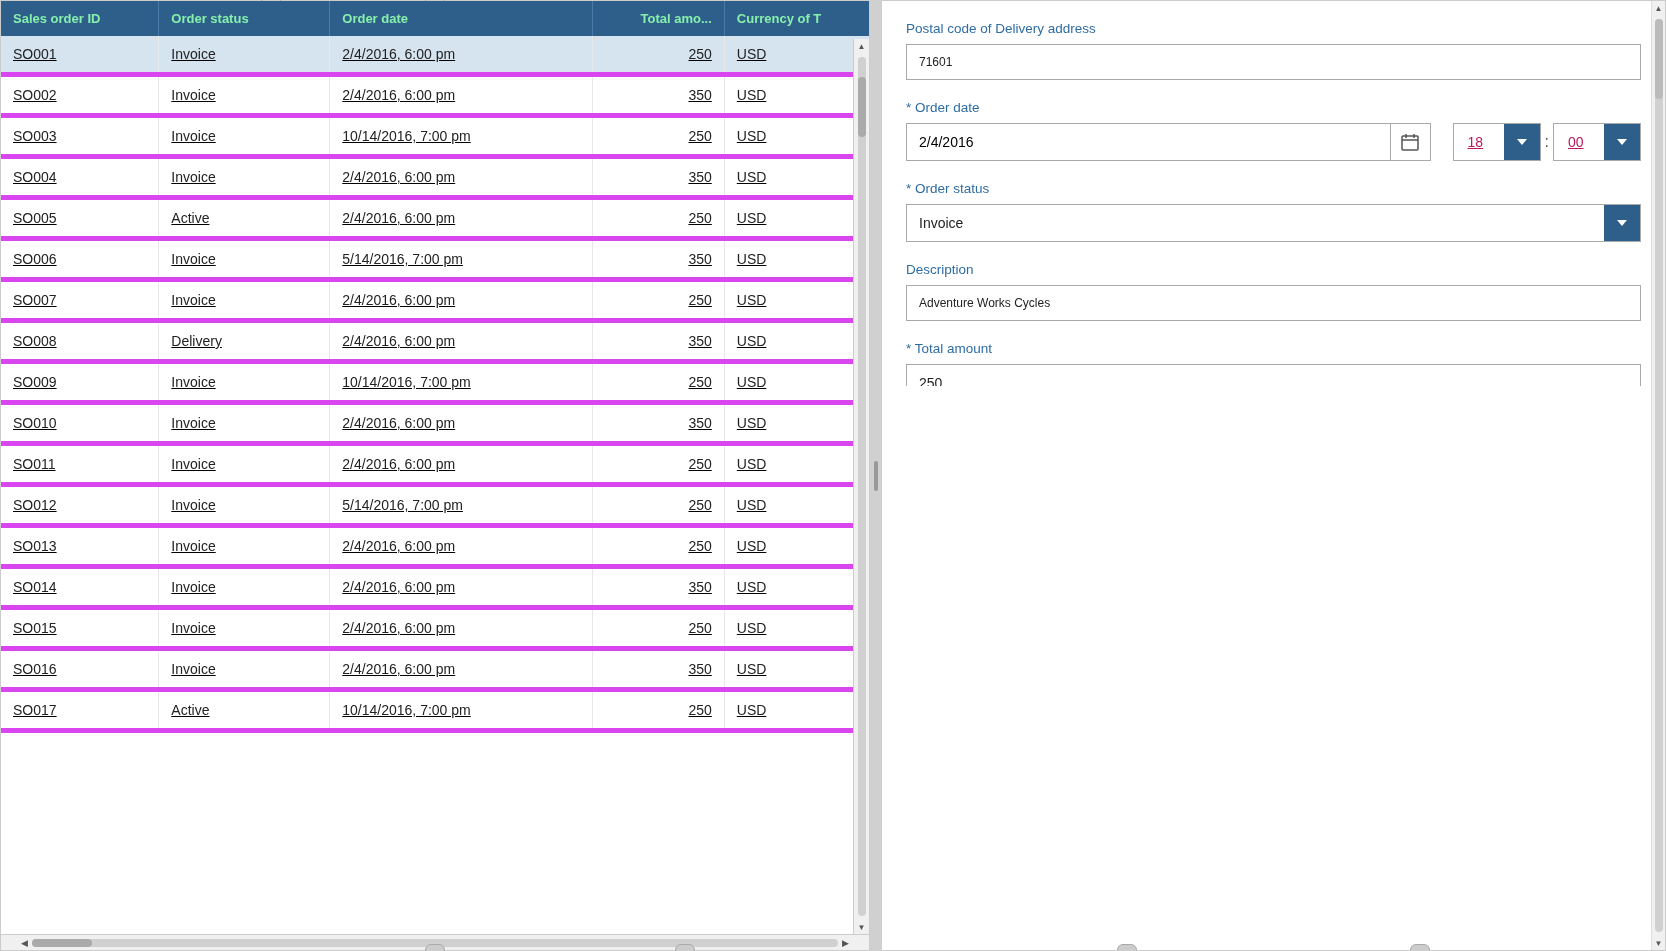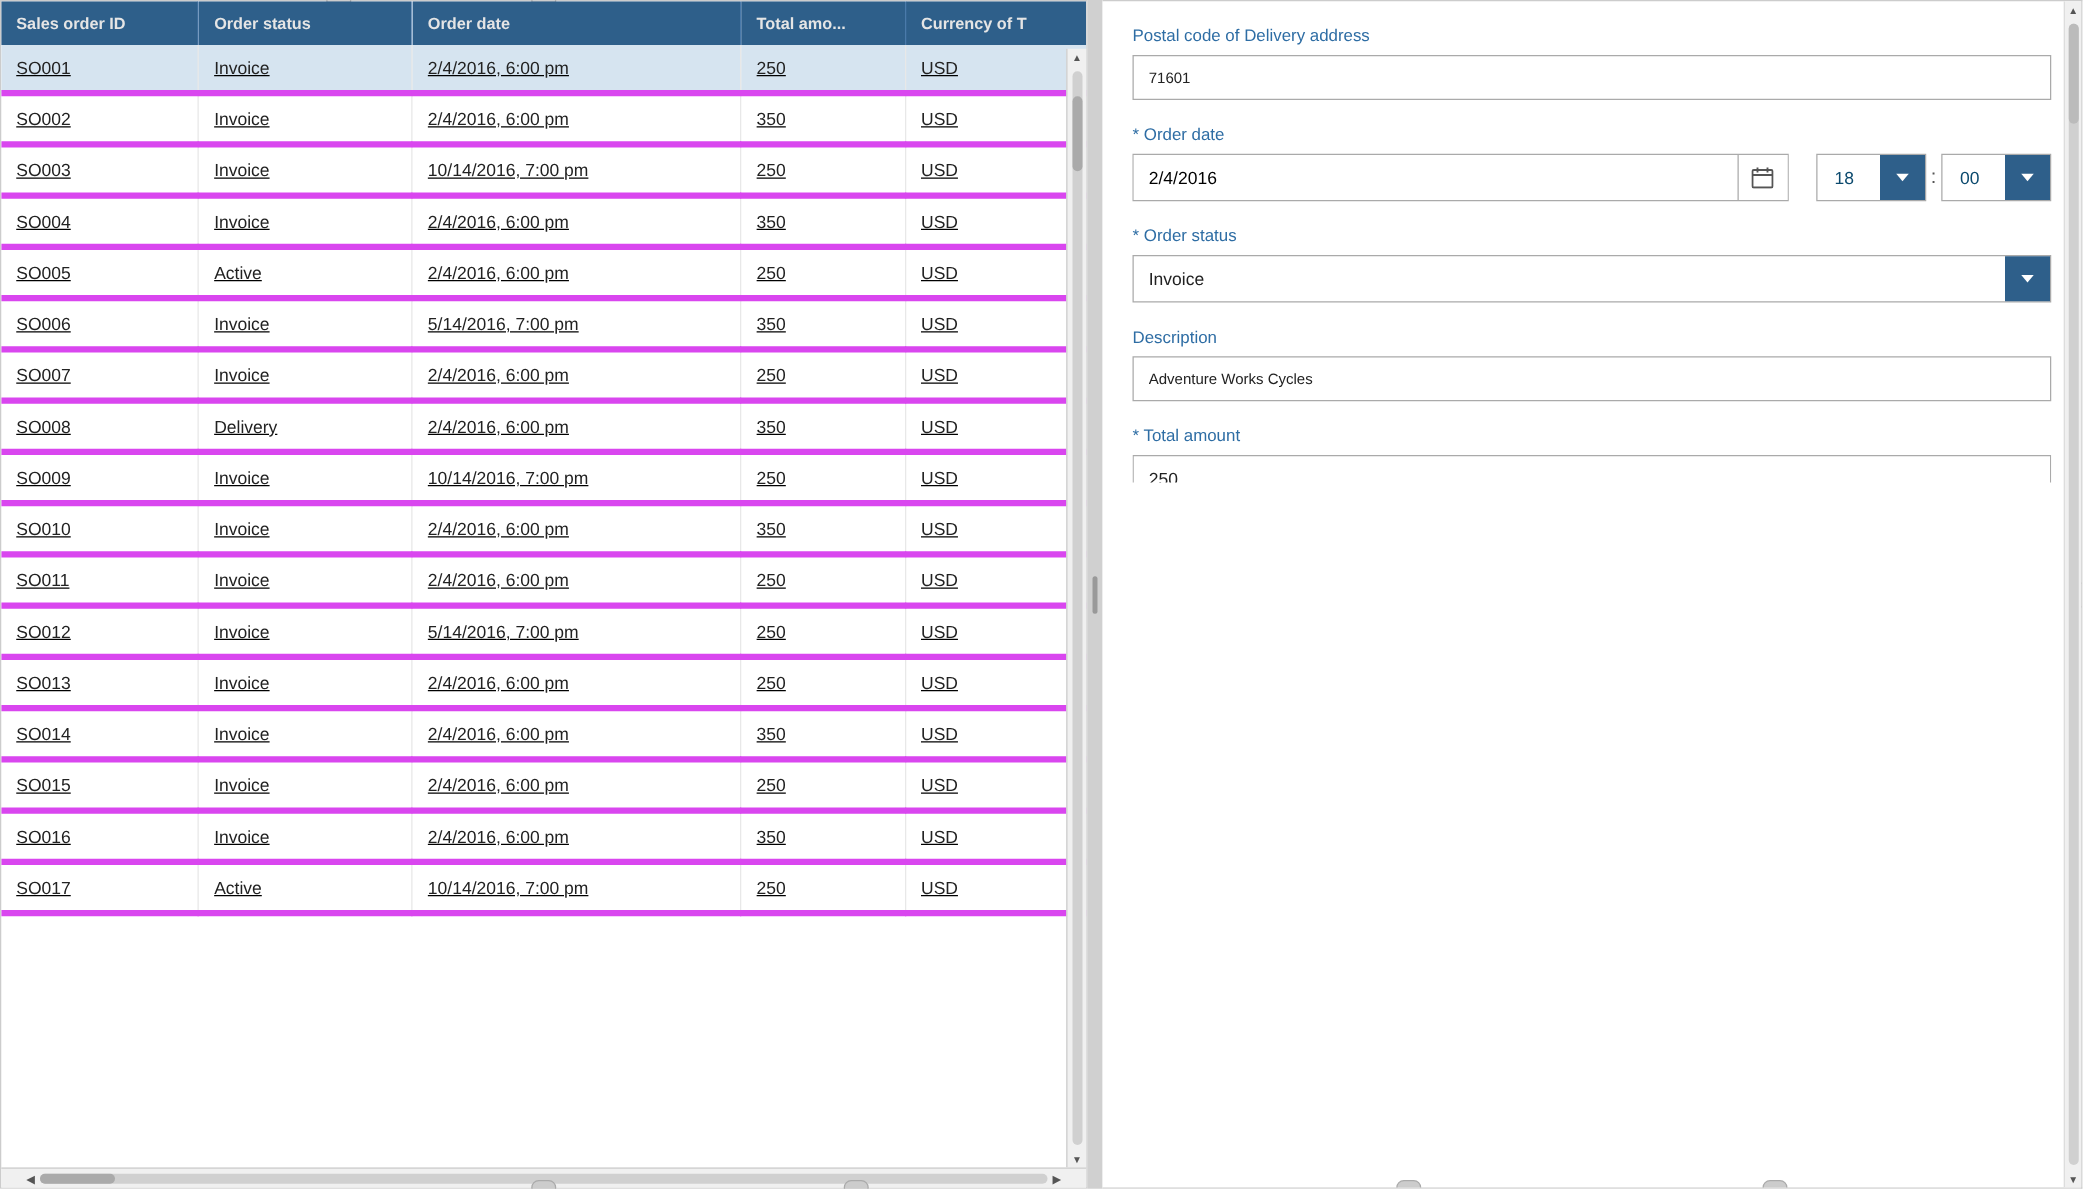--- a/index.html
+++ b/index.html
@@ -42,21 +42,21 @@
       position: relative;
     }
 
     table {
       width: 100%;
       border-collapse: collapse;
     }
 
     thead tr {
       background: #2e5f8a;
-      color: #e5e5e5;
+      color: #86efac;
     }
 
     thead th {
       padding: 10px 12px;
       text-align: left;
       font-weight: 600;
       font-size: 13px;
       border-right: 1px solid #4a7aaa;
       white-space: nowrap;
       overflow: hidden;
@@ -83,21 +83,21 @@
     }
 
     tbody td:last-child {
       border-right: none;
       margin-top: 32px;
     }
 
     .col-id { width: 120px; }
     .col-status { width: 130px; }
     .col-date { width: 200px; }
-    .col-amount { width: 100px; }
+    .col-amount { width: 100px; text-align: right; }
     .col-currency { width: 110px; }
 
     
     .table-scrollbar-h {
       height: 16px;
       background: #f0f0f0;
       border-top: 1px solid #ccc;
       display: flex;
       align-items: center;
       padding: 0 20px;
@@ -268,24 +268,25 @@
 
     .time-select {
       display: flex;
       border: 1px solid #aaa;
       background: #fff;
     }
 
     .time-value {
       padding: 10px 14px;
       font-size: 14px;
-      color: #0c4a6e;
+      color: #be185d;
       min-width: 50px;
       display: flex;
       align-items: center;
+      text-decoration: underline;
     }
 
     .dropdown-btn {
       width: 36px;
       background: #2e5f8a;
       border: none;
       cursor: pointer;
       display: flex;
       align-items: center;
       justify-content: center;

